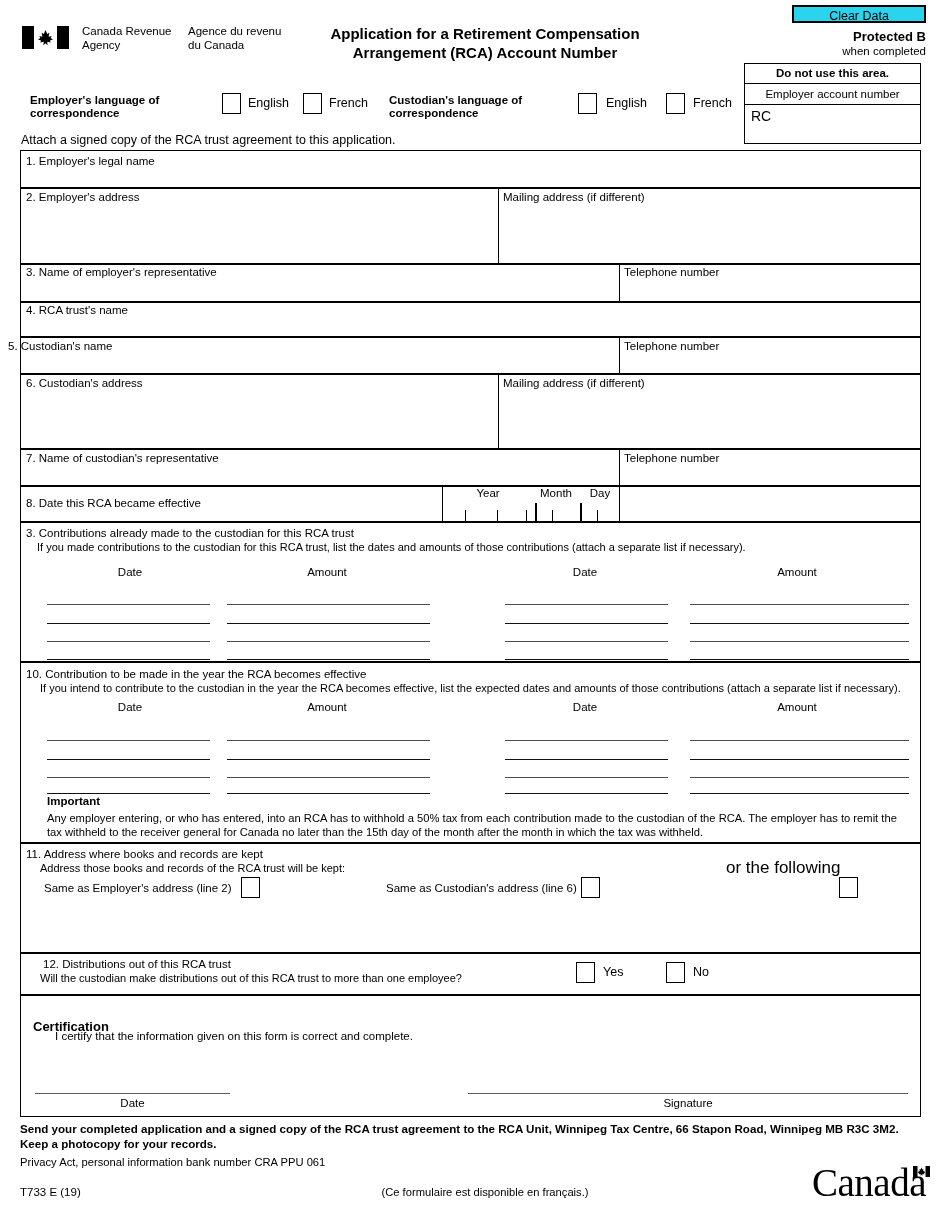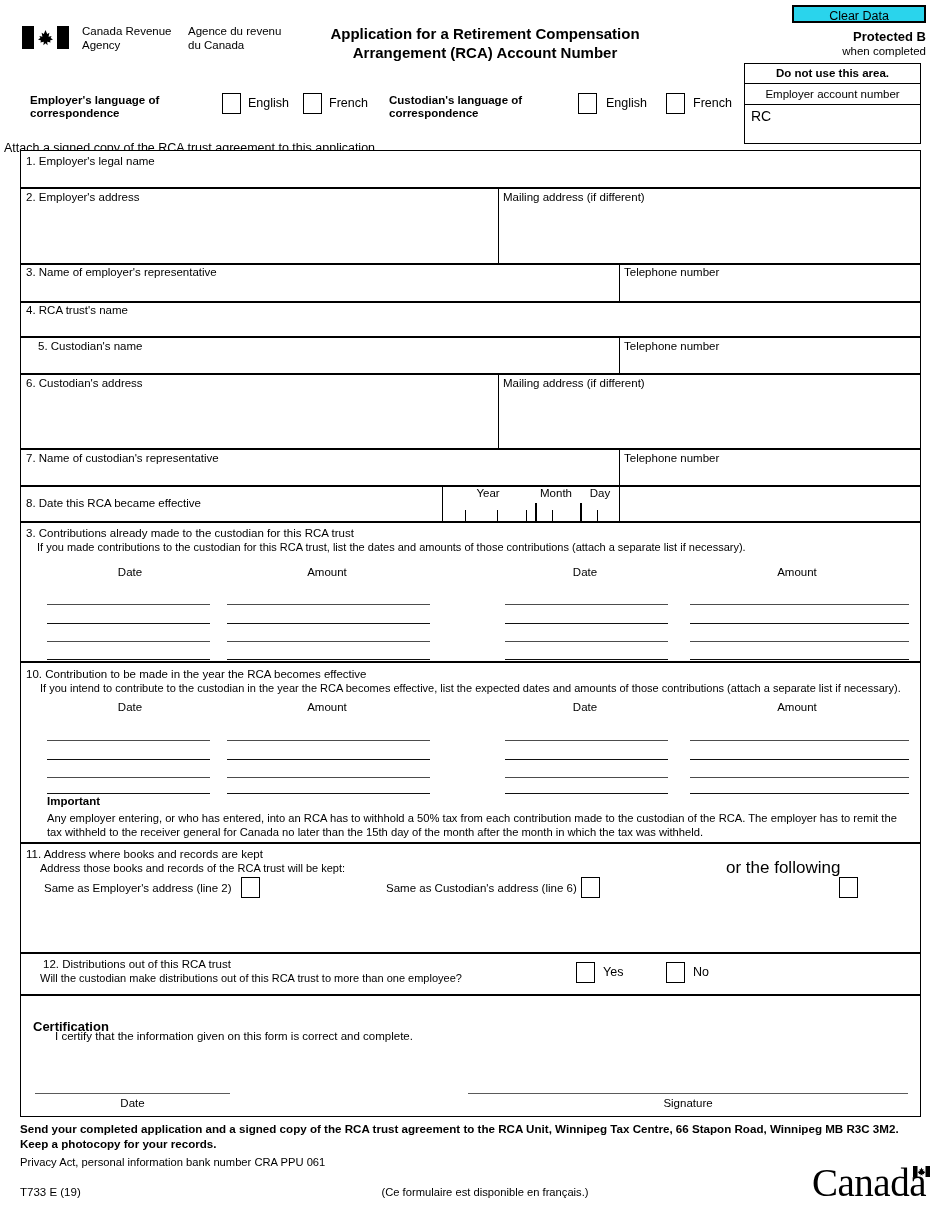--- a/index.html
+++ b/index.html
@@ -153,23 +153,22 @@
     margin: 0;
     cursor: pointer;
   }
   .cbx-text {
     position: absolute;
     font-size: 12.5px;
     line-height: 14px;
   }
   #attach-note {
     position: absolute;
-    left: 4px; top: 133px;
+    left: 21px; top: 133px;
     font-size: 12.5px;
-    margin-top: 8px;
   }
 
   
   .box {
     position: absolute;
     border: 1.6px solid #000000;
     box-sizing: border-box;
     background: #ffffff;
   }
   .divider-v {
@@ -398,21 +397,21 @@
   <div class="fld-label" style="left:624px; top:265px;">Telephone number</div>
   <input class="fld-input" style="left: 28px; top: 281px; width: 584px; height: 17px;" type="text" value="">
   <input class="fld-input" style="left: 626px; top: 281px; width: 288px; height: 17px;" type="text" value="">
 
   <div class="box" style="left:20px; top:302px; width:901px; height:35px;"></div>
   <div class="fld-label" style="left:26px; top:303px;">4. RCA trust's name</div>
   <input class="fld-input" style="left: 28px; top: 318px; width: 885px; height: 16px;" type="text" value="">
 
   <div class="box" style="left:20px; top:337px; width:901px; height:37px;"></div>
   <div class="divider-v" style="left:619px; top:338px; height:35px;"></div>
-  <div class="fld-label" style="left:38px; top:339px;">5. Custodian's name</div>
+  <div class="fld-label" style="left:8px; top:339px;">5. Custodian's name</div>
   <div class="fld-label" style="left:624px; top:339px;">Telephone number</div>
   <input class="fld-input" style="left: 28px; top: 354px; width: 584px; height: 17px;" type="text" value="">
   <input class="fld-input" style="left: 626px; top: 354px; width: 288px; height: 17px;" type="text" value="">
 
   <div class="box" style="left:20px; top:374px; width:901px; height:75px;"></div>
   <div class="divider-v" style="left:498px; top:375px; height:73px;"></div>
   <div class="fld-label" style="left:26px; top:376px;">6. Custodian's address</div>
   <div class="fld-label" style="left:503px; top:376px;">Mailing address (if different)</div>
   <input class="fld-input" style="left: 28px; top: 394px; width: 462px; height: 50px;" type="text" value="">
   <input class="fld-input" style="left: 505px; top: 394px; width: 408px; height: 50px;" type="text" value="">

